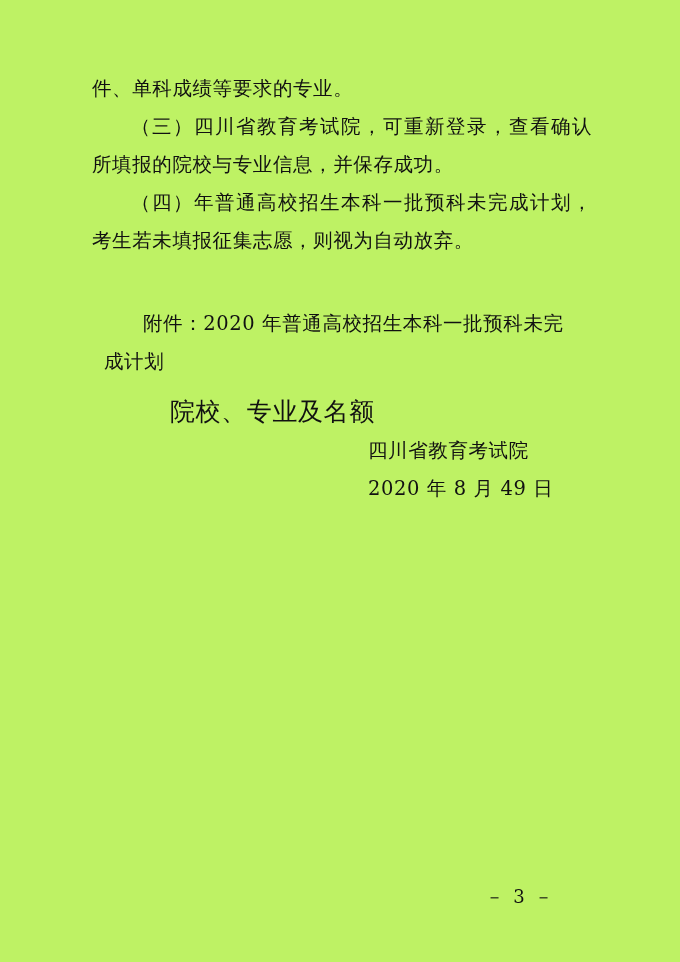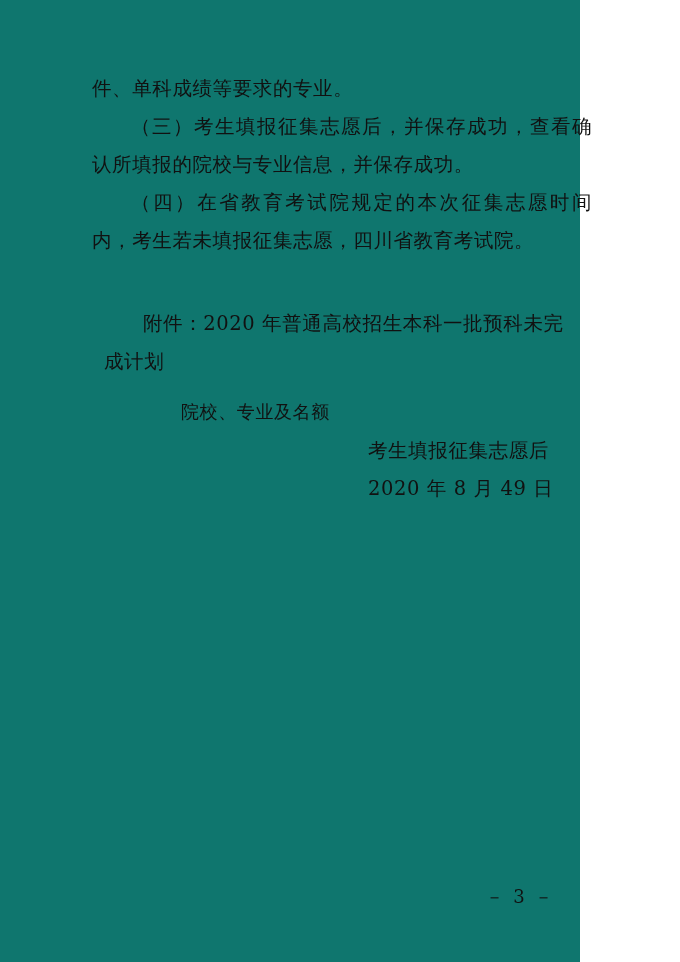--- a/index.html
+++ b/index.html
@@ -12,23 +12,23 @@
     height: 962px;
     position: relative;
     font-family: "DejaVu Serif", "Liberation Serif", serif;
     color: #1a1a1a;
     overflow: hidden;
   }
   .page {
     position: absolute;
     left: 0;
     top: 0;
-    width: 580px;
+    width: 680px;
     height: 962px;
-    background: #0f766e;
+    background: #bef264;
   }
   .body-text {
     position: absolute;
     left: 92px;
     top: 70px;
     width: 500px;
   }
   .para {
     font-size: 19.5px;
     line-height: 38px;
@@ -49,24 +49,24 @@
   }
   .attachment-line1 {
     font-size: 19.5px;
     line-height: 38px;
     letter-spacing: 0.6px;
     text-indent: 39px;
     margin: 12px;
     color: #111;
   }
   .attachment-line2 {
-    font-size: 18px;
+    font-size: 25px;
     line-height: 38px;
     letter-spacing: 0.6px;
-    margin: 11px;
+    margin: 0;
     padding-left: 78px;
     color: #111;
   }
   .signature-block {
     position: absolute;
     left: 368px;
     top: 432px;
     width: 240px;
   }
   .sig-line {
@@ -89,29 +89,29 @@
     box-sizing: border-box;
   }
 </style>
 </head>
 <body>
 
 <div class="page">
 
   <div class="body-text">
     <p class="para">件、单科成绩等要求的专业。</p>
-    <p class="para indent">（三）考生填报征集志愿后，并保存成功，查看确认所填报的院校与专业信息，并保存成功。</p>
-    <p class="para indent">（四）在省教育考试院规定的本次征集志愿时间内，考生若未填报征集志愿，四川省教育考试院。</p>
+    <p class="para indent">（三）四川省教育考试院，可重新登录，查看确认所填报的院校与专业信息，并保存成功。</p>
+    <p class="para indent">（四）年普通高校招生本科一批预科未完成计划，考生若未填报征集志愿，则视为自动放弃。</p>
   </div>
 
   <div class="attachment-block">
     <p class="attachment-line1">附件：2020 年普通高校招生本科一批预科未完成计划</p>
     <p class="attachment-line2">院校、专业及名额</p>
   </div>
 
   <div class="signature-block">
-    <p class="sig-line">考生填报征集志愿后</p>
+    <p class="sig-line">四川省教育考试院</p>
     <p class="sig-line">2020 年 8 月 49 日</p>
   </div>
 
   <div class="page-number">－ 3 －</div>
 
 </div>
 
 </body></html>

